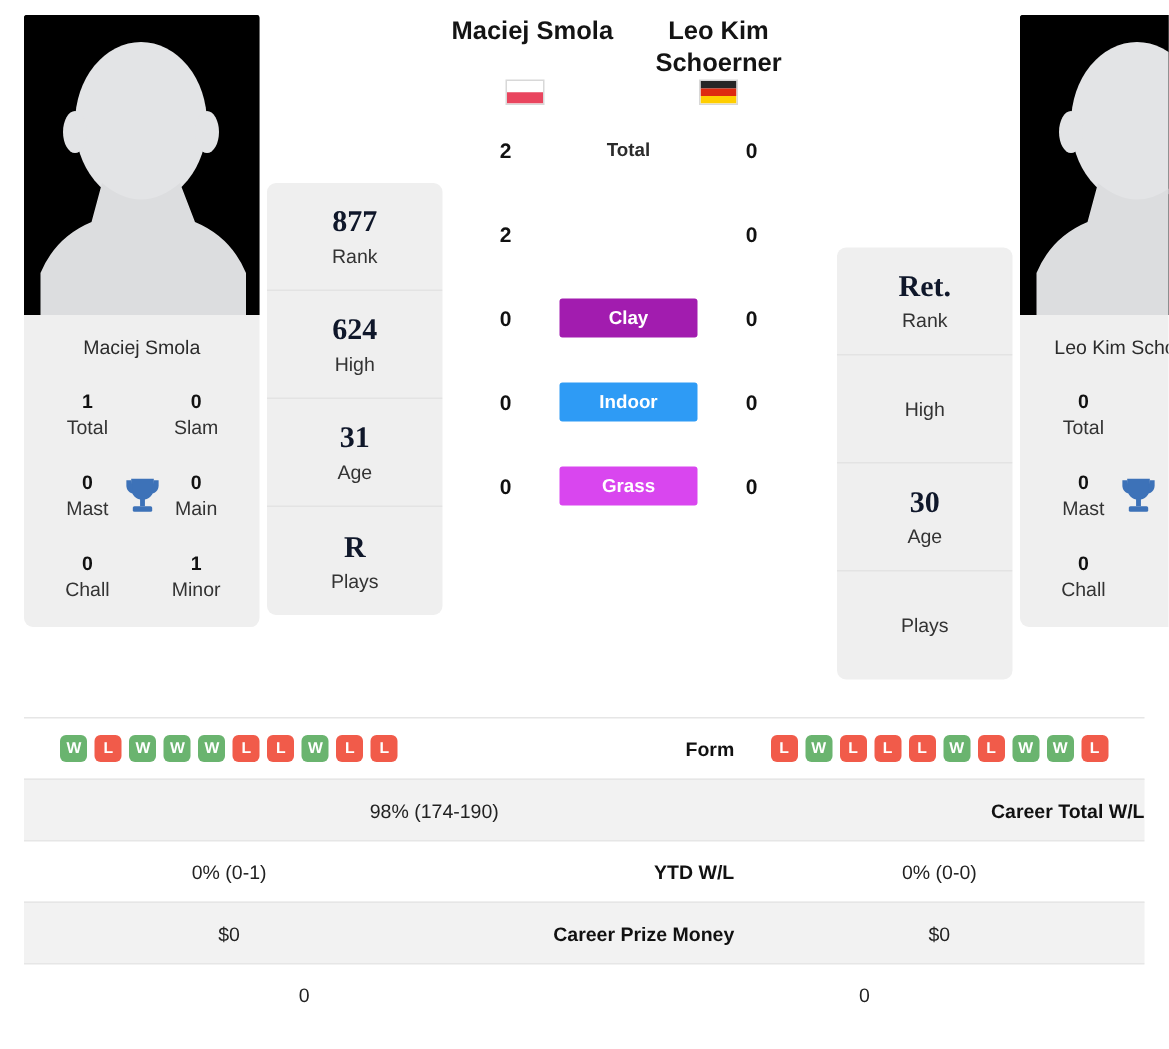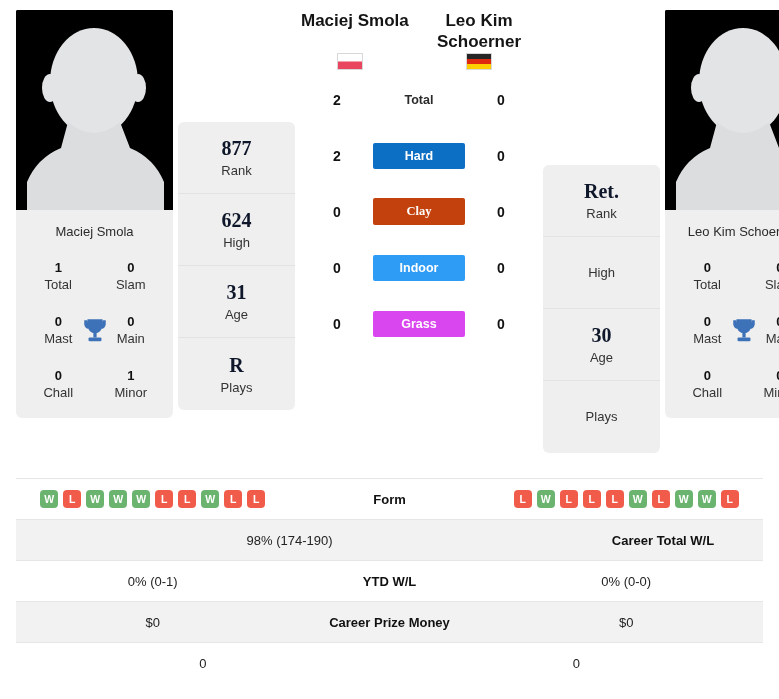--- a/index.html
+++ b/index.html
@@ -162,21 +162,21 @@
   .cmp-left, .cmp-right {
     flex: 1 1 0;
     display: flex;
     justify-content: center;
     align-items: center;
     font-size: 13px;
     color: #222;
   }
   .cmp-mid {
     flex: 0 0 200px;
-    text-align: center;
+    text-align: right;
     font-size: 13px;
     font-weight: bold;
     color: #111;
   }
   .form-list { display: flex; gap: 5px; }
   .fbadge {
     width: 18px; height: 18px;
     border-radius: 4px;
     color: #ffffff;
     font-size: 10.5px;
@@ -289,42 +289,41 @@
       </div>
 
       <div class="h2h">
         <div class="h2h-row">
           <span class="h2h-score">2</span>
           <span class="surf plain">Total</span>
           <span class="h2h-score">0</span>
         </div>
         <div class="h2h-row">
           <span class="h2h-score">2</span>
-          <span class="surf" id="surf-hard" style="background: rgb(13, 111, 196);">Hard</span>
           <span class="h2h-score">0</span>
         </div>
         <div class="h2h-row">
           <span class="h2h-score">0</span>
-          <span class="surf" id="surf-clay" style="background: #c2410c; font-family: Liberation Serif, serif;">Clay</span>
+          <span class="surf" id="surf-clay" style="background: #a21caf;">Clay</span>
           <span class="h2h-score">0</span>
         </div>
         <div class="h2h-row">
           <span class="h2h-score">0</span>
           <span class="surf" id="surf-indoor" style="background: rgb(46, 155, 245);">Indoor</span>
           <span class="h2h-score">0</span>
         </div>
         <div class="h2h-row">
           <span class="h2h-score">0</span>
           <span class="surf" id="surf-grass" style="background: #d946ef;">Grass</span>
           <span class="h2h-score">0</span>
         </div>
       </div>
     </div>
 
-    <div class="stats-col" style="margin-top:155px;margin-right:5px;margin-left:0;">
+    <div class="stats-col" style="margin-top:155px;margin-right:5px;margin-left:15px;">
       <div class="stats-card">
         <div class="stat-row">
           <div class="stat-val">Ret.</div>
           <div class="stat-lab">Rank</div>
         </div>
         <div class="stat-row">
 
           <div class="stat-lab">High</div>
         </div>
         <div class="stat-row">

